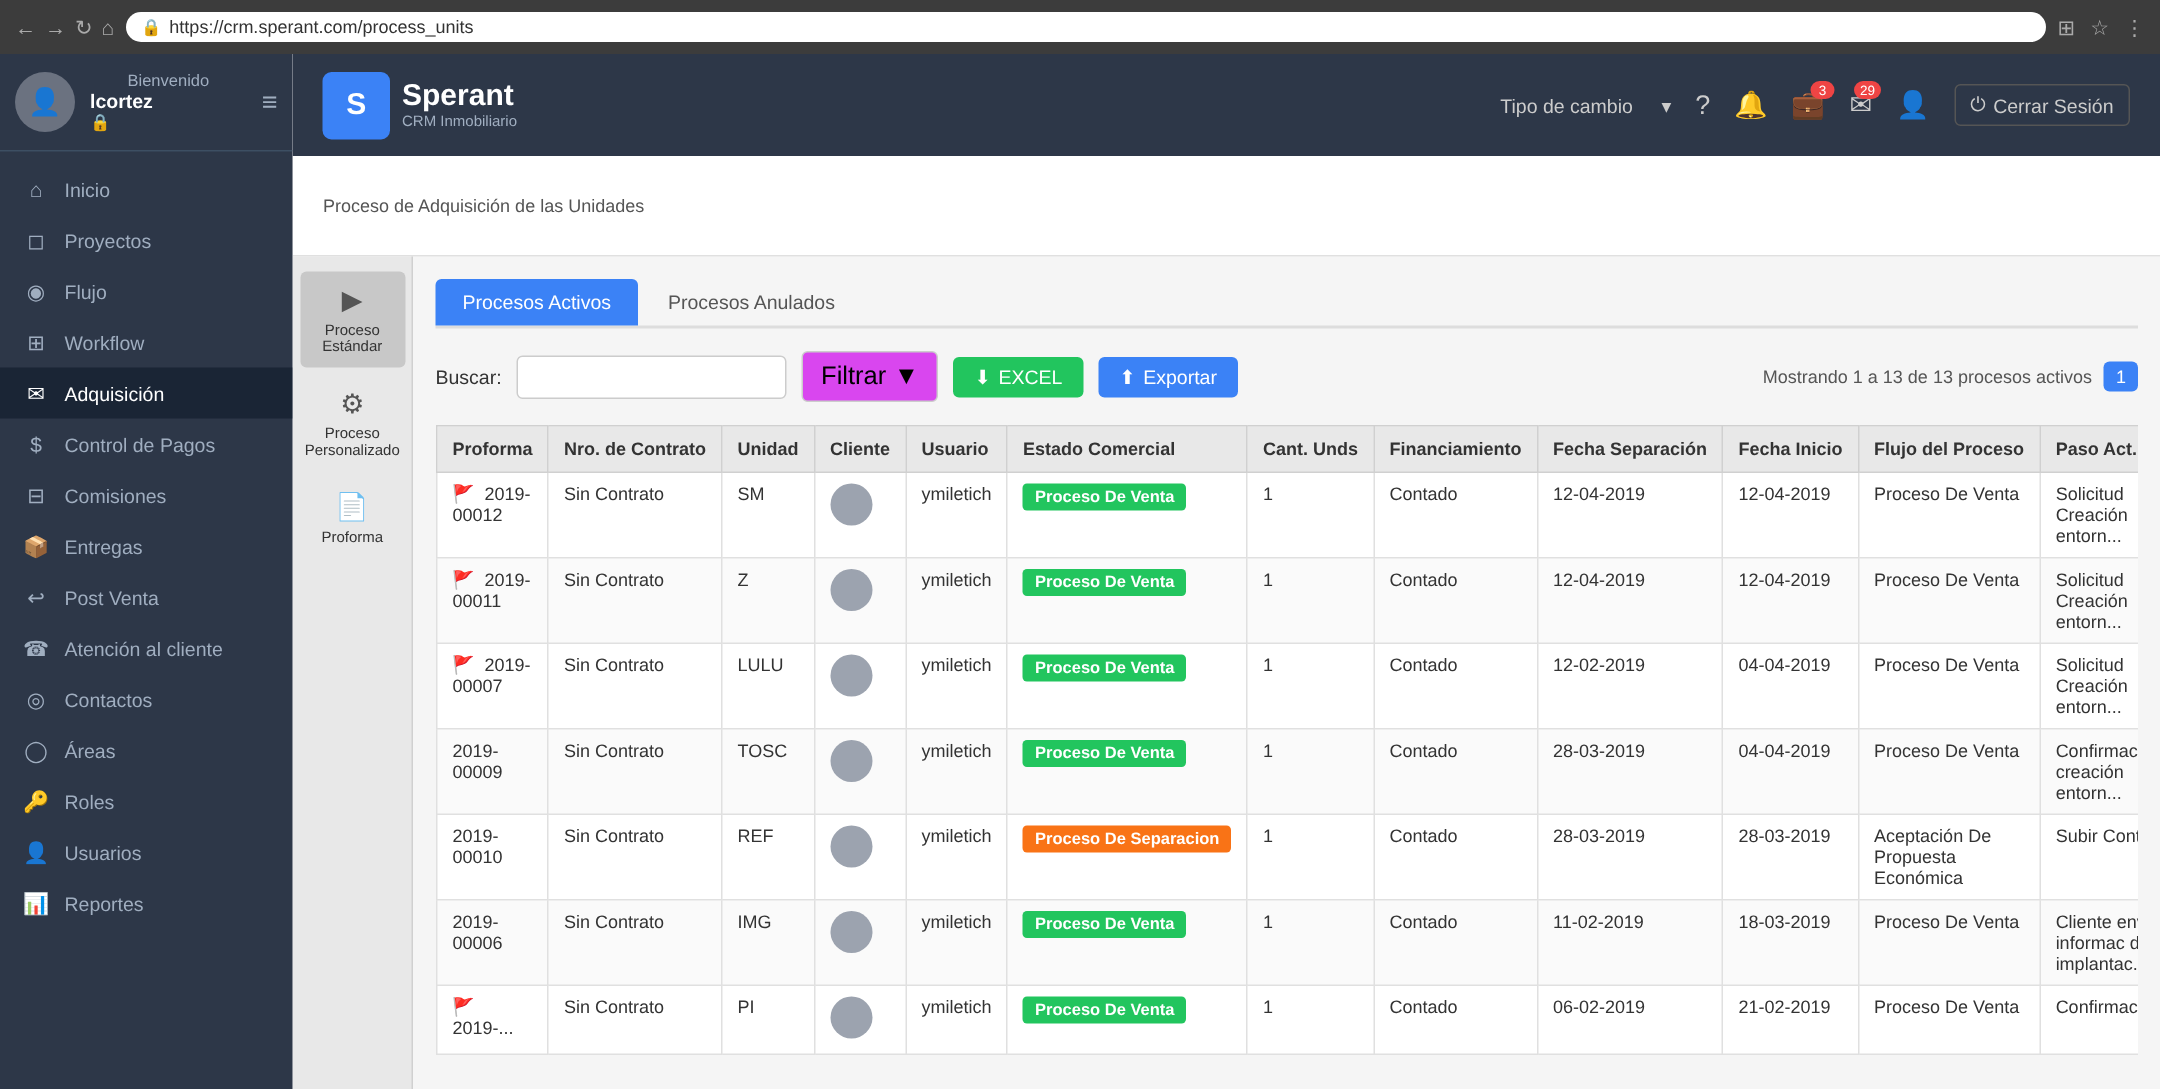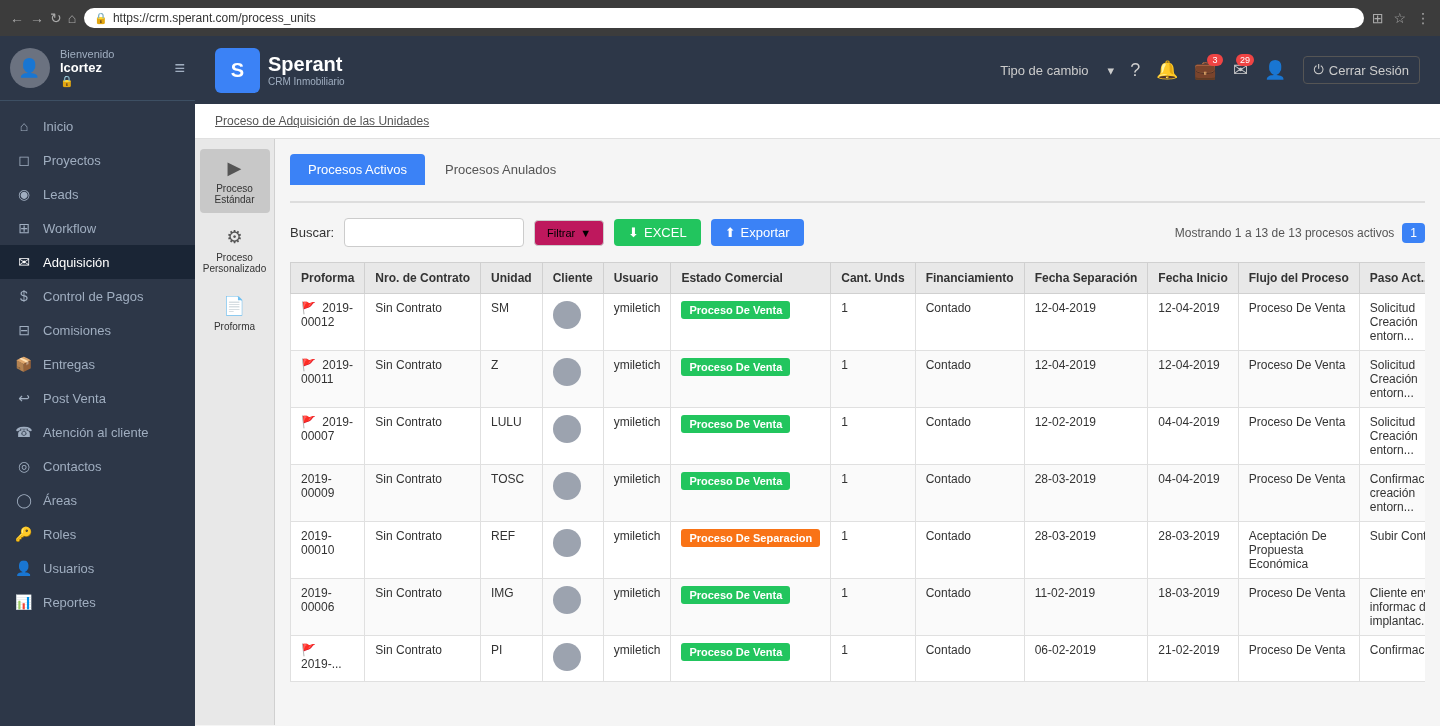--- a/index.html
+++ b/index.html
@@ -53,21 +53,21 @@
       gap: 10px;
     }
     .sidebar-avatar {
       width: 40px; height: 40px;
       border-radius: 50%;
       background: #6b7280;
       display: flex; align-items: center; justify-content: center;
       color: #ddd; font-size: 18px;
     }
     .sidebar-user { flex: 1; }
-    .sidebar-user .welcome { font-size: 11px; color: #a0aec0; }
+    .sidebar-user .welcome { font-size: 11px; color: #a0aec0; text-align: center; }
     .sidebar-user .username { font-size: 13px; font-weight: bold; color: #fff; }
     .sidebar-user .lock-icon { font-size: 11px; color: #a0aec0; }
     .sidebar-menu-toggle { color: #a0aec0; cursor: pointer; font-size: 18px; }
 
     .sidebar-nav { flex: 1; padding: 8px 0; }
     .nav-item {
       display: flex;
       align-items: center;
       padding: 9px 15px;
       color: #a0aec0;
@@ -159,25 +159,24 @@
     
     .page-body {
       flex: 1;
       background: #f5f5f5;
       overflow-y: auto;
       padding: 0;
     }
 
     .breadcrumb-bar {
       background: #fff;
-      padding: 10px 20px;
+      padding: 26px 20px;
       font-size: 12px;
       color: #555;
       border-bottom: 1px solid #e0e0e0;
-      text-decoration: underline;
     }
 
     
     .process-sidebar {
       width: 80px;
       background: #e8e8e8;
       display: flex;
       flex-direction: column;
       align-items: center;
       padding-top: 10px;
@@ -210,21 +209,21 @@
       padding: 15px;
       overflow-y: auto;
     }
 
     
     .tabs-row {
       display: flex;
       gap: 2px;
       margin-bottom: 15px;
       border-bottom: 2px solid #ddd;
-      padding-bottom: 16px;
+      padding-bottom: 0;
     }
     .tab-btn {
       padding: 8px 18px;
       border: none;
       cursor: pointer;
       font-size: 13px;
       border-radius: 4px 4px 0 0;
       background: transparent;
       color: #555;
     }
@@ -244,24 +243,24 @@
     .search-input {
       width: 180px;
       padding: 6px 10px;
       border: 1px solid #ccc;
       border-radius: 4px;
       font-size: 13px;
     }
     .filter-btn {
       padding: 6px 12px;
       border: 1px solid #ccc;
-      background: #be185d;
+      background: #d946ef;
       border-radius: 4px;
       cursor: pointer;
-      font-size: 11px;
+      font-size: 17px;
       display: flex;
       align-items: center;
       gap: 5px;
     }
     .excel-btn {
       padding: 6px 14px;
       background: #22c55e;
       color: #fff;
       border: none;
       border-radius: 4px;
@@ -385,21 +384,21 @@
       <div class="nav-item">
         <span class="nav-icon">⌂</span>
         <span class="nav-label">Inicio</span>
       </div>
       <div class="nav-item">
         <span class="nav-icon">◻</span>
         <span class="nav-label">Proyectos</span>
       </div>
       <div class="nav-item">
         <span class="nav-icon">◉</span>
-        <span class="nav-label">Leads</span>
+        <span class="nav-label">Flujo</span>
       </div>
       <div class="nav-item">
         <span class="nav-icon">⊞</span>
         <span class="nav-label">Workflow</span>
       </div>
       <div class="nav-item active">
         <span class="nav-icon">✉</span>
         <span class="nav-label">Adquisición</span>
       </div>
       <div class="nav-item">

